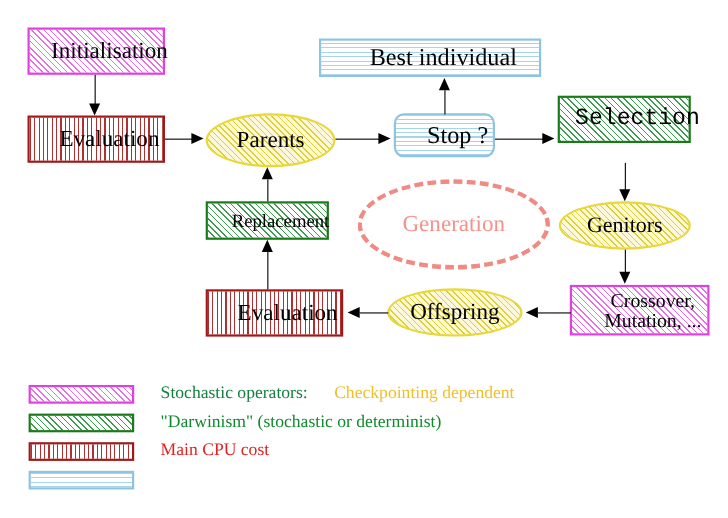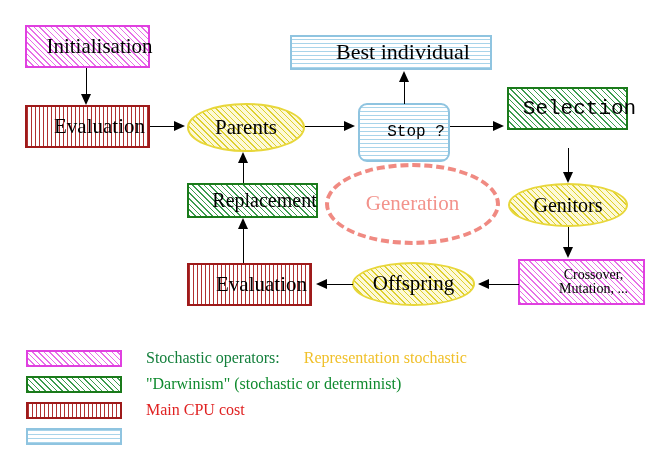--- a/index.html
+++ b/index.html
@@ -124,46 +124,46 @@
   </div>
 
   <div class="node ellipse hatch-yellow" style="left:187px; top:103px; width:118px; height:49px; font-size:21px;">
     <span>Parents</span>
   </div>
 
   <div class="node box hatch-blue-horiz" style="left:290px; top:35px; width:202px; height:35px; font-size:22px;">
     <span>Best individual</span>
   </div>
 
-  <div class="node box rounded hatch-blue-horiz" style="left:358px; top:103px; width:92px; height:59px; font-size:16px;font-family:Liberation Mono, monospace;">
+  <div class="node box rounded hatch-blue-horiz" style="left:358px; top:103px; width:92px; height:40px; font-size:22px;">
     <span>Stop ?</span>
   </div>
 
   <div class="node box hatch-green" style="left:507px; top:87px; width:121px; height:43px; font-size:21px;font-family:Liberation Mono, monospace;">
     <span>Selection</span>
   </div>
 
   <div class="node ellipse hatch-yellow" style="left:508px; top:183px; width:120px; height:44px; font-size:20px;">
     <span>Genitors</span>
   </div>
 
-  <div class="node box hatch-magenta" style="left:518px; top:259px; width:127px; height:46px; font-size:14px;">
+  <div class="node box hatch-magenta" style="left:518px; top:259px; width:127px; height:46px; font-size:18px;">
     <span>Crossover,
 Mutation, ...</span>
   </div>
 
   <div class="node ellipse hatch-yellow" style="left:352px; top:262px; width:123px; height:44px; font-size:21px;">
     <span>Offspring</span>
   </div>
 
   <div class="node box hatch-red-vert" style="left:187px; top:263px; width:125px; height:43px; font-size:21px;">
     <span>Evaluation</span>
   </div>
 
-  <div class="node box hatch-green" style="left:187px; top:183px; width:131px; height:35px; font-size:20px;">
+  <div class="node box hatch-green" style="left:187px; top:183px; width:112px; height:35px; font-size:17px;">
     <span>Replacement</span>
   </div>
 
   <div class="node dashed-salmon" style="left:325px; top:163px; width:175px; height:82px; font-size:21px;">
     <span>Generation</span>
   </div>
 
   <div class="arrow-line" style="left:86px; top:68px; width:1px; height:27px;"></div>
   <div class="arrow-head ah-down" style="left:81px; top:94px;"></div>
 
@@ -195,21 +195,21 @@
   <div class="arrow-head ah-up" style="left:238px; top:218px;"></div>
 
   <div class="arrow-line" style="left:243px; top:163px; width:1px; height:20px;"></div>
   <div class="arrow-head ah-up" style="left:238px; top:152px;"></div>
 
   <div id="legend">
 
     <div class="legend-row">
       <div class="legend-swatch hatch-magenta"></div>
       <div class="legend-text lt-magenta">Stochastic operators:</div>
-      <div class="legend-text lt-gold">Representation stochastic</div>
+      <div class="legend-text lt-gold">Checkpointing dependent</div>
     </div>
 
     <div class="legend-row">
       <div class="legend-swatch hatch-green"></div>
       <div class="legend-text lt-green">"Darwinism" (stochastic or determinist)</div>
     </div>
 
     <div class="legend-row">
       <div class="legend-swatch hatch-red-vert"></div>
       <div class="legend-text lt-red">Main CPU cost</div>

